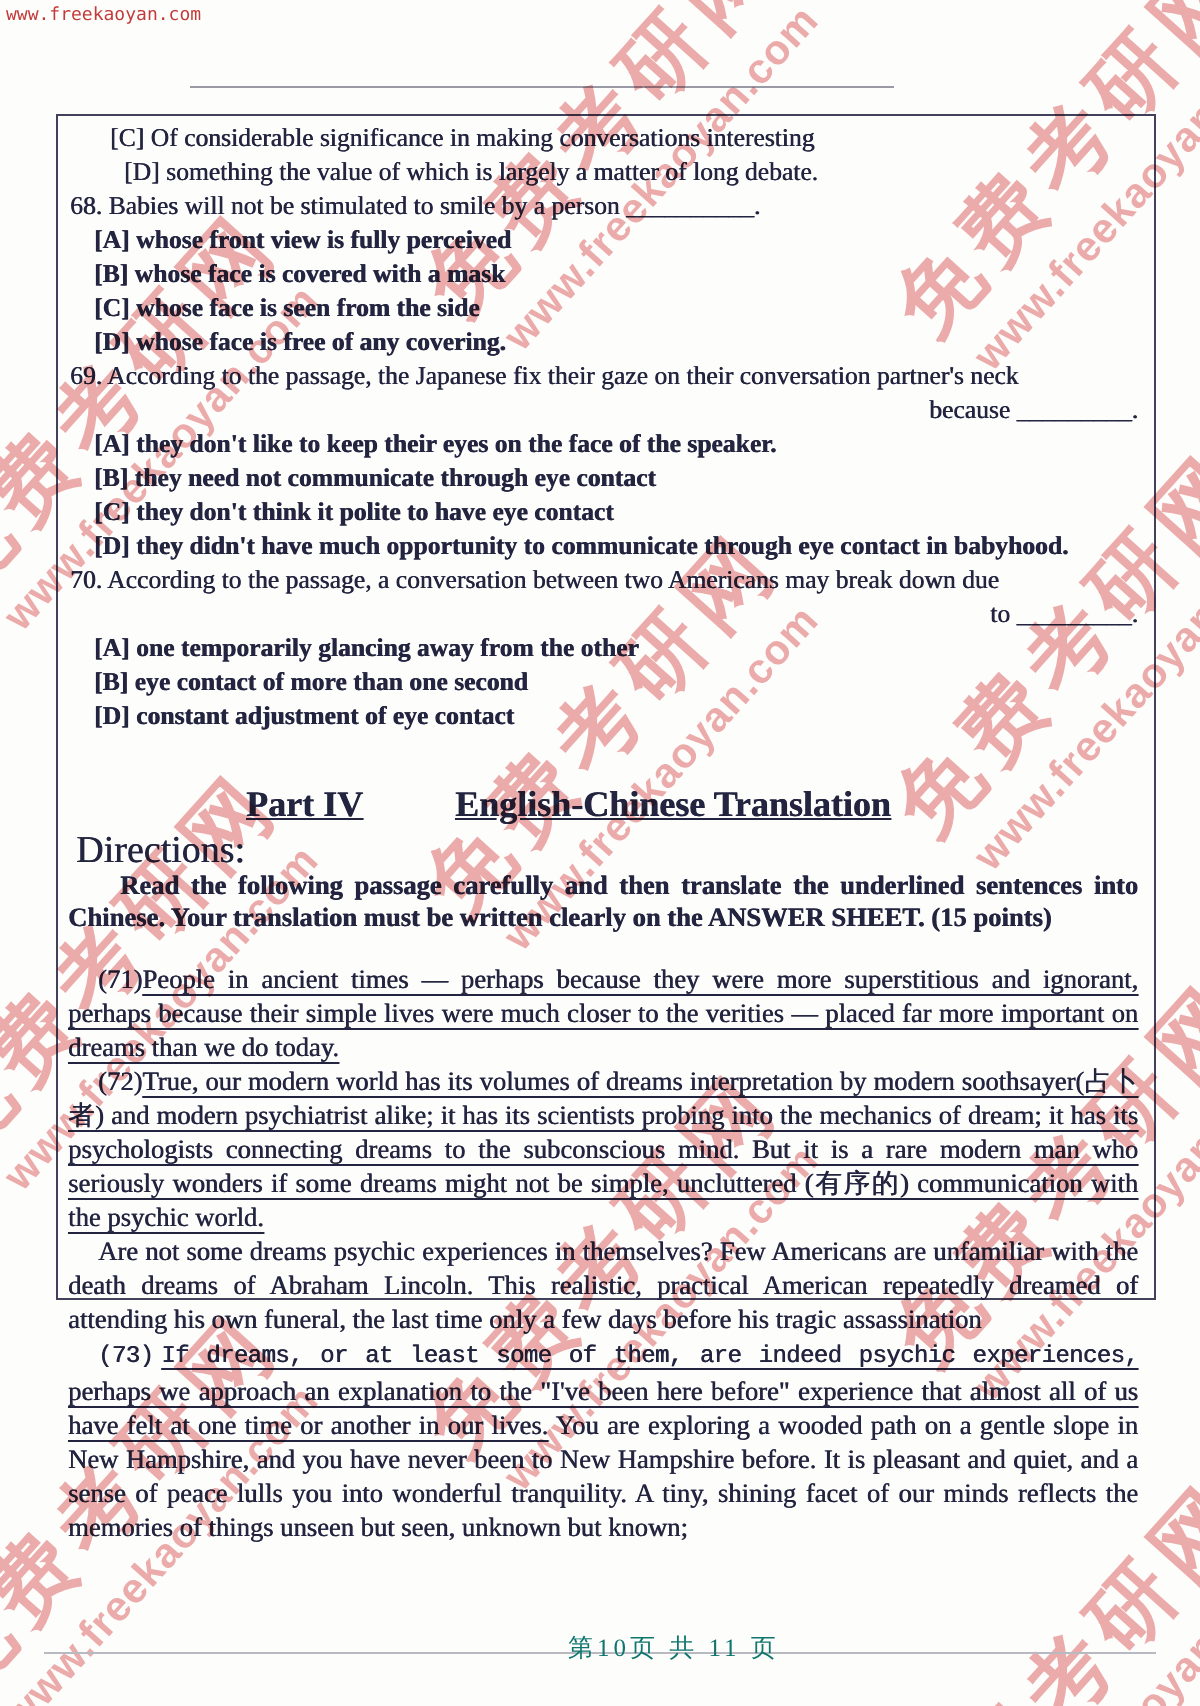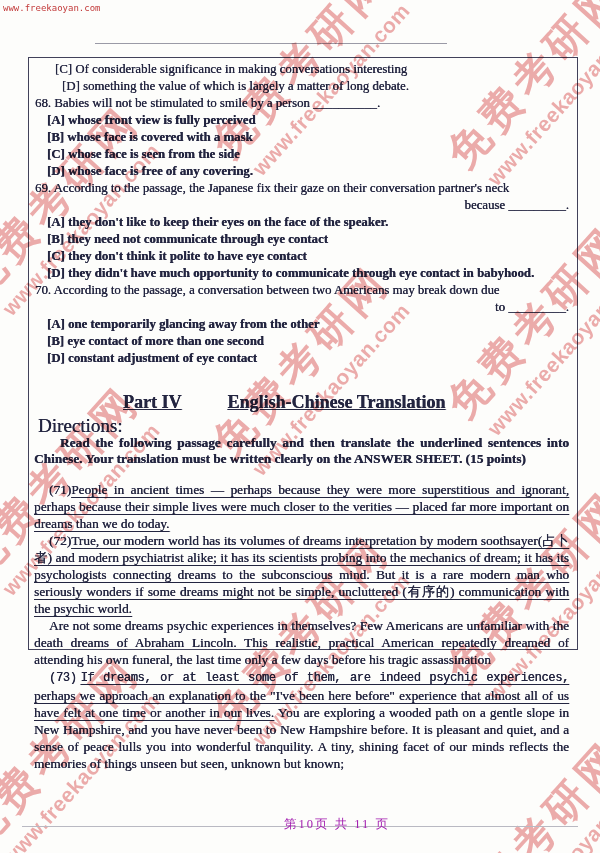--- a/index.html
+++ b/index.html
@@ -81,21 +81,21 @@
   }
   .wm-cn{
     display:block;font-size:42px;font-weight:bold;letter-spacing:6px;white-space:nowrap;
   }
   .wm-url{
     display:block;font-size:21px;font-weight:bold;letter-spacing:0.5px;white-space:nowrap;margin-top:1px;
   }
   
   .page-info{
     position:absolute;left:284px;top:816px;
-    font-size:12.5px;color:#a21caf;letter-spacing:2px;white-space:nowrap;
+    font-size:12.5px;color:#0f766e;letter-spacing:2px;white-space:nowrap;
   }
   .footer-credit{
     position:absolute;left:160px;top:872px;
     font-family:"Liberation Sans", sans-serif;
     font-size:13.5px;font-weight:bold;white-space:nowrap;
     color:#ffffff;
     -webkit-text-stroke:1px #3c4a3c;
     text-shadow:0 0 1px #4a5a4a;
   }
 </style>

